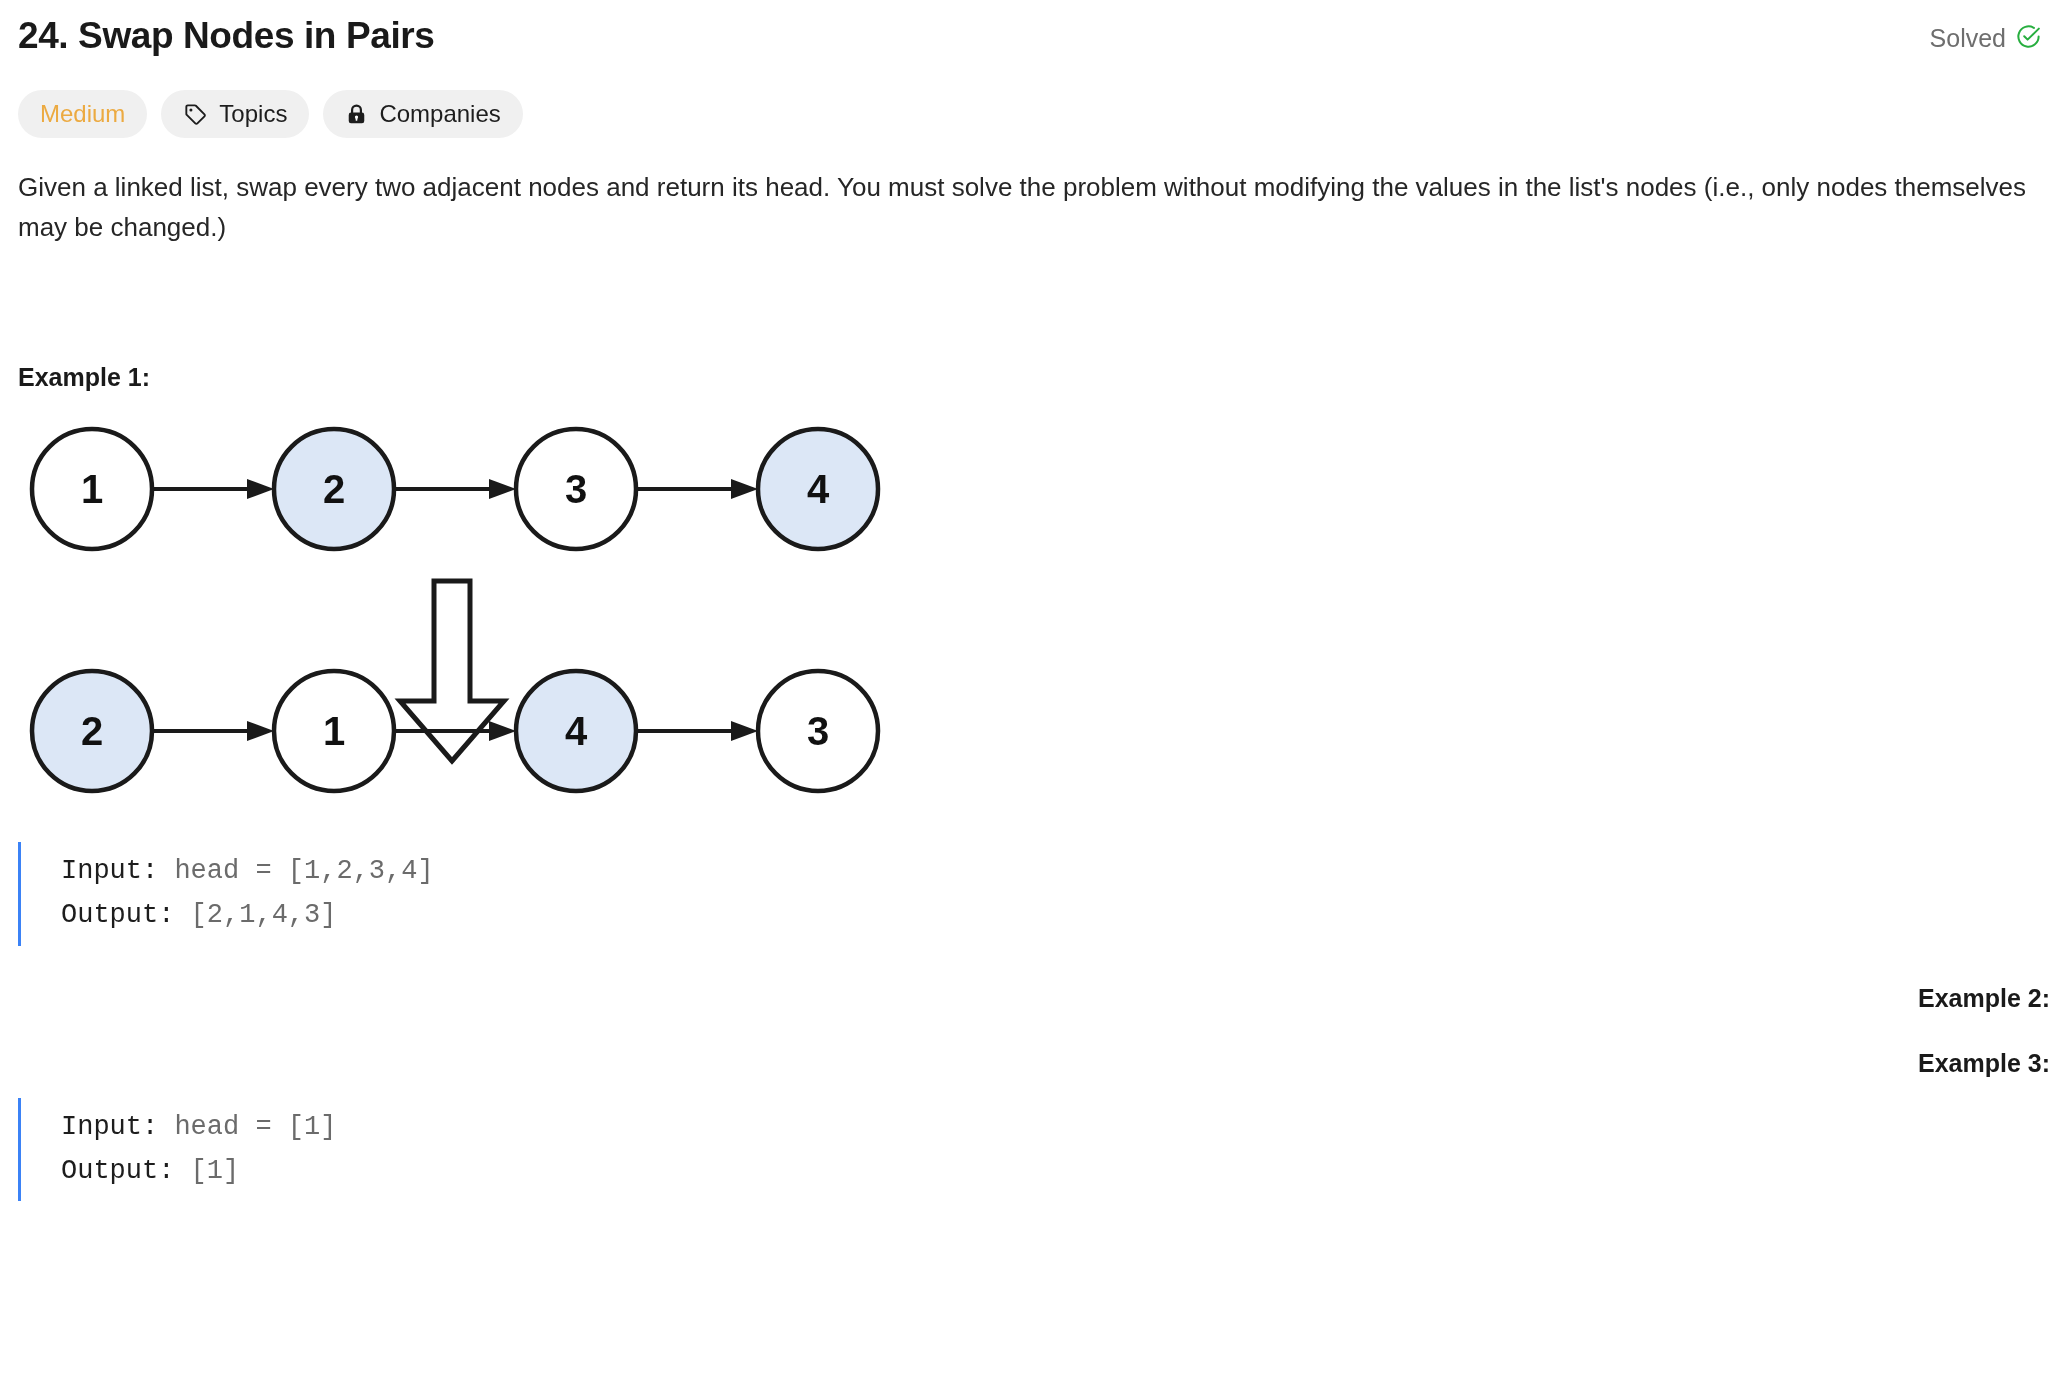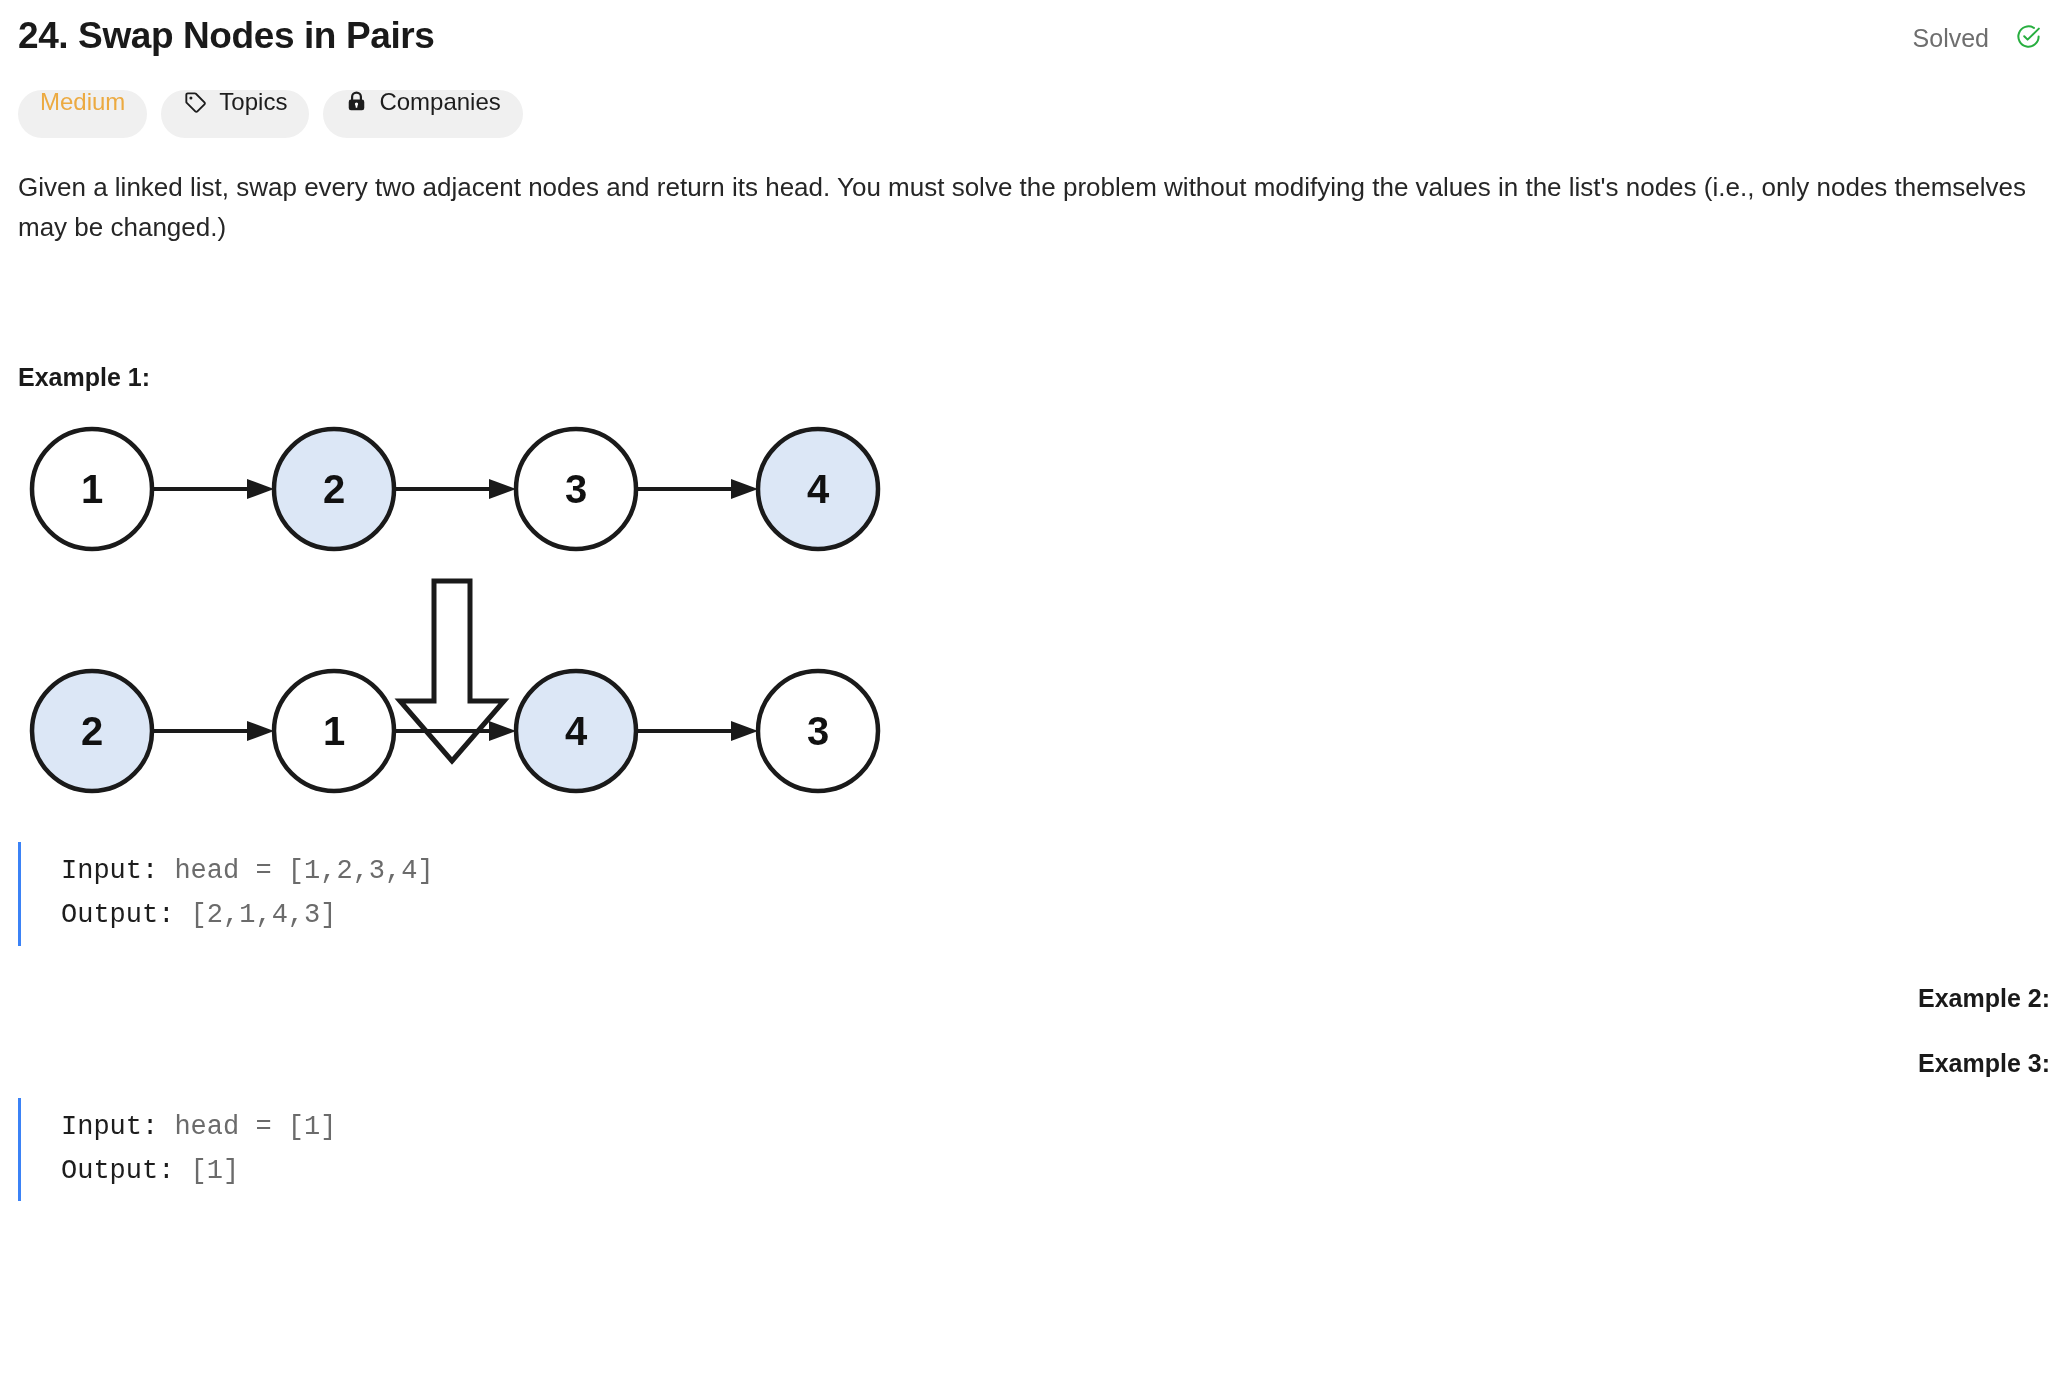--- a/index.html
+++ b/index.html
@@ -35,41 +35,41 @@
     font-weight: 700;
     letter-spacing: -0.4px;
     color: #1a1a1a;
     line-height: 1.2;
     margin: 0;
     white-space: nowrap;
   }
   .solved-badge {
     display: flex;
     align-items: center;
-    gap: 26px;
+    gap: 9px;
     margin-top: 9px;
     margin-right: 8px;
   }
   .solved-text {
     font-size: 25px;
     color: #6e6e6e;
     line-height: 1;
   }
   .solved-icon { display: block; }
 
   
   .pill-row {
     display: flex;
     align-items: center;
     gap: 14px;
     margin-top: 32px;
   }
   .pill {
     display: inline-flex;
-    align-items: flex-start;
+    align-items: center;
     gap: 11px;
     height: 48px;
     padding: 0 22px;
     border-radius: 24px;
     background: #f0f0f0;
     font-size: 24px;
     line-height: 1;
     cursor: pointer;
     user-select: none;
   }

